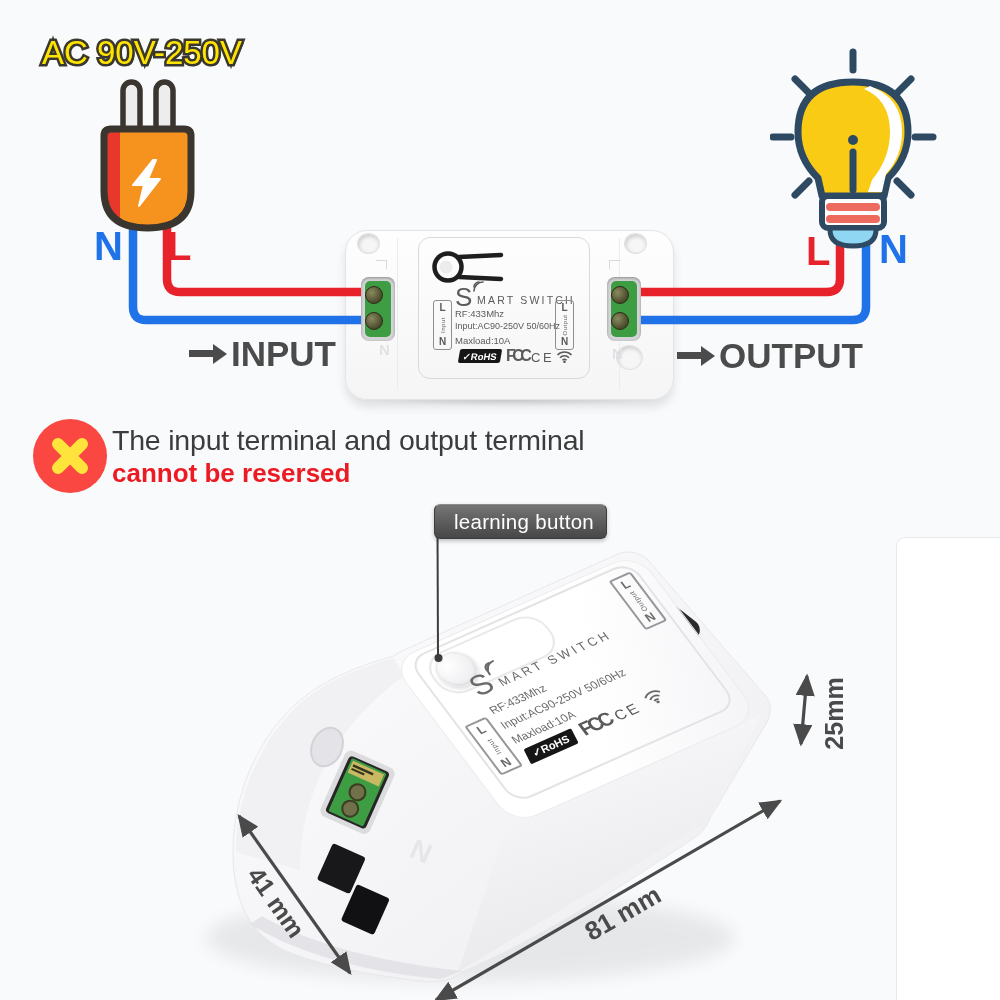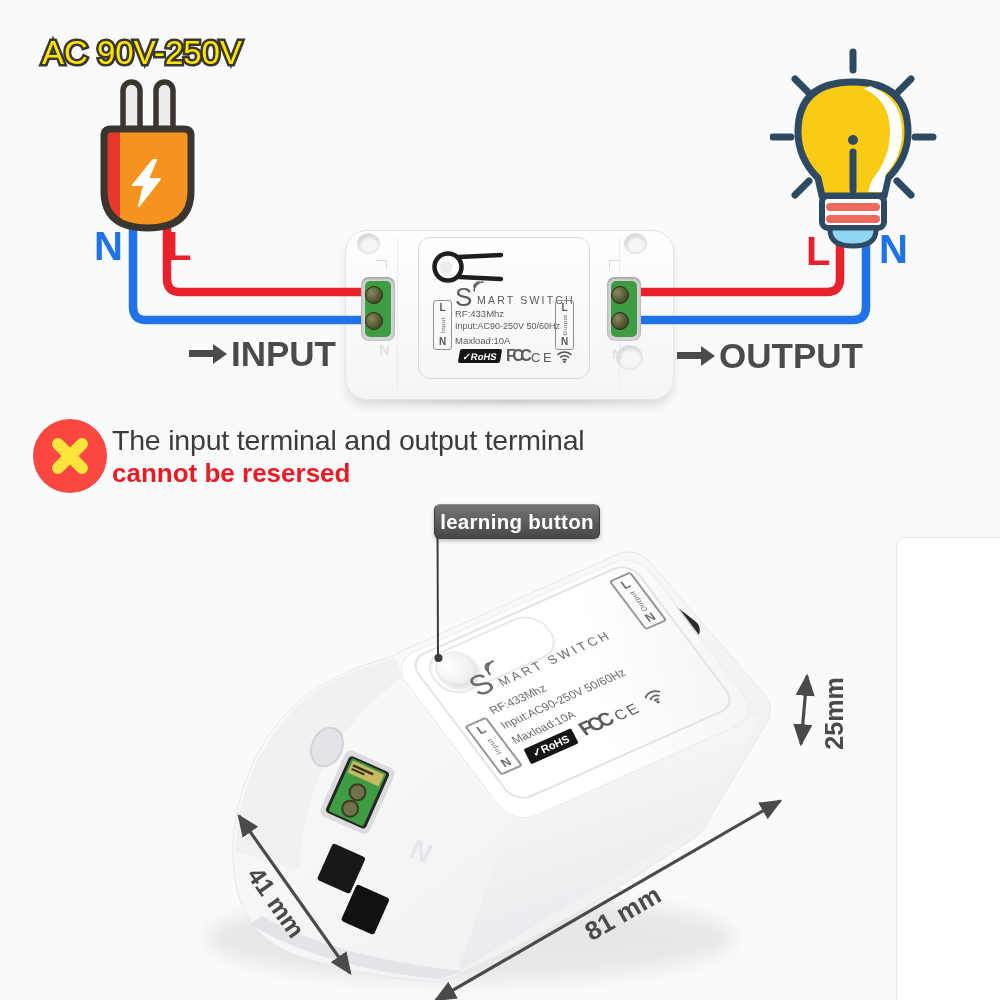--- a/index.html
+++ b/index.html
@@ -18,21 +18,21 @@
   .io-arrow{width:24px;height:7px;background:var(--io-gray);}
   .io-arrow::after{content:"";position:absolute;left:100%;top:50%;transform:translateY(-50%);
     border-left:14px solid var(--io-gray);border-top:10px solid transparent;border-bottom:10px solid transparent;}
   .warn-circle{left:33px;top:419px;width:74px;height:74px;border-radius:50%;background:var(--warn-circle);}
   .warn-x-bar{position:absolute;left:50%;top:50%;width:46px;height:12px;border-radius:7px;background:var(--warn-x);}
   .warn-line1{left:112px;top:424px;font-size:28.5px;color:var(--text-dark);letter-spacing:-0.2px;}
   .warn-line2{left:112px;top:458px;font-size:26px;font-weight:800;color:var(--warn-red);}
   .badge{left:434px;top:504px;width:164px;height:33px;border-radius:6px;
     background:linear-gradient(180deg,#757575,#474747);border:1px solid #3c3c3c;border-top-color:#8d8d8d;
     box-shadow:0 2px 4px rgba(0,0,0,.25);display:flex;align-items:center;justify-content:center;
-    color:#fff;font-size:20.5px;font-weight:700;letter-spacing:.3px;}
+    color:#fff;font-size:20.5px;font-weight:400;letter-spacing:.3px;padding-left:7px;}
   .dim-label{font-size:25px;font-weight:600;color:var(--dim);text-align:center;}
   
   .dev{left:345px;top:230px;width:327px;height:168px;}
   .dev-body{left:0;top:0;width:100%;height:100%;border-radius:22px;border:1px solid #e4e4e6;
     background:linear-gradient(180deg,#fefefe,#f5f5f6);box-shadow:0 7px 10px rgba(0,0,0,0.10);}
   .dev-shadow{left:352px;top:393px;width:314px;height:13px;border-radius:50%;
     background:radial-gradient(ellipse at center,rgba(0,0,0,0.12),transparent 70%);}
   .seamline{width:1px;top:8px;height:152px;background:#ececee;}
   .screw{border-radius:50%;background:#f6f6f7;border:1px solid #e1e1e3;box-shadow:inset 1px 2px 4px rgba(0,0,0,.18);}
   .panel{border:1.5px solid #d9d9db;border-radius:12px;}

